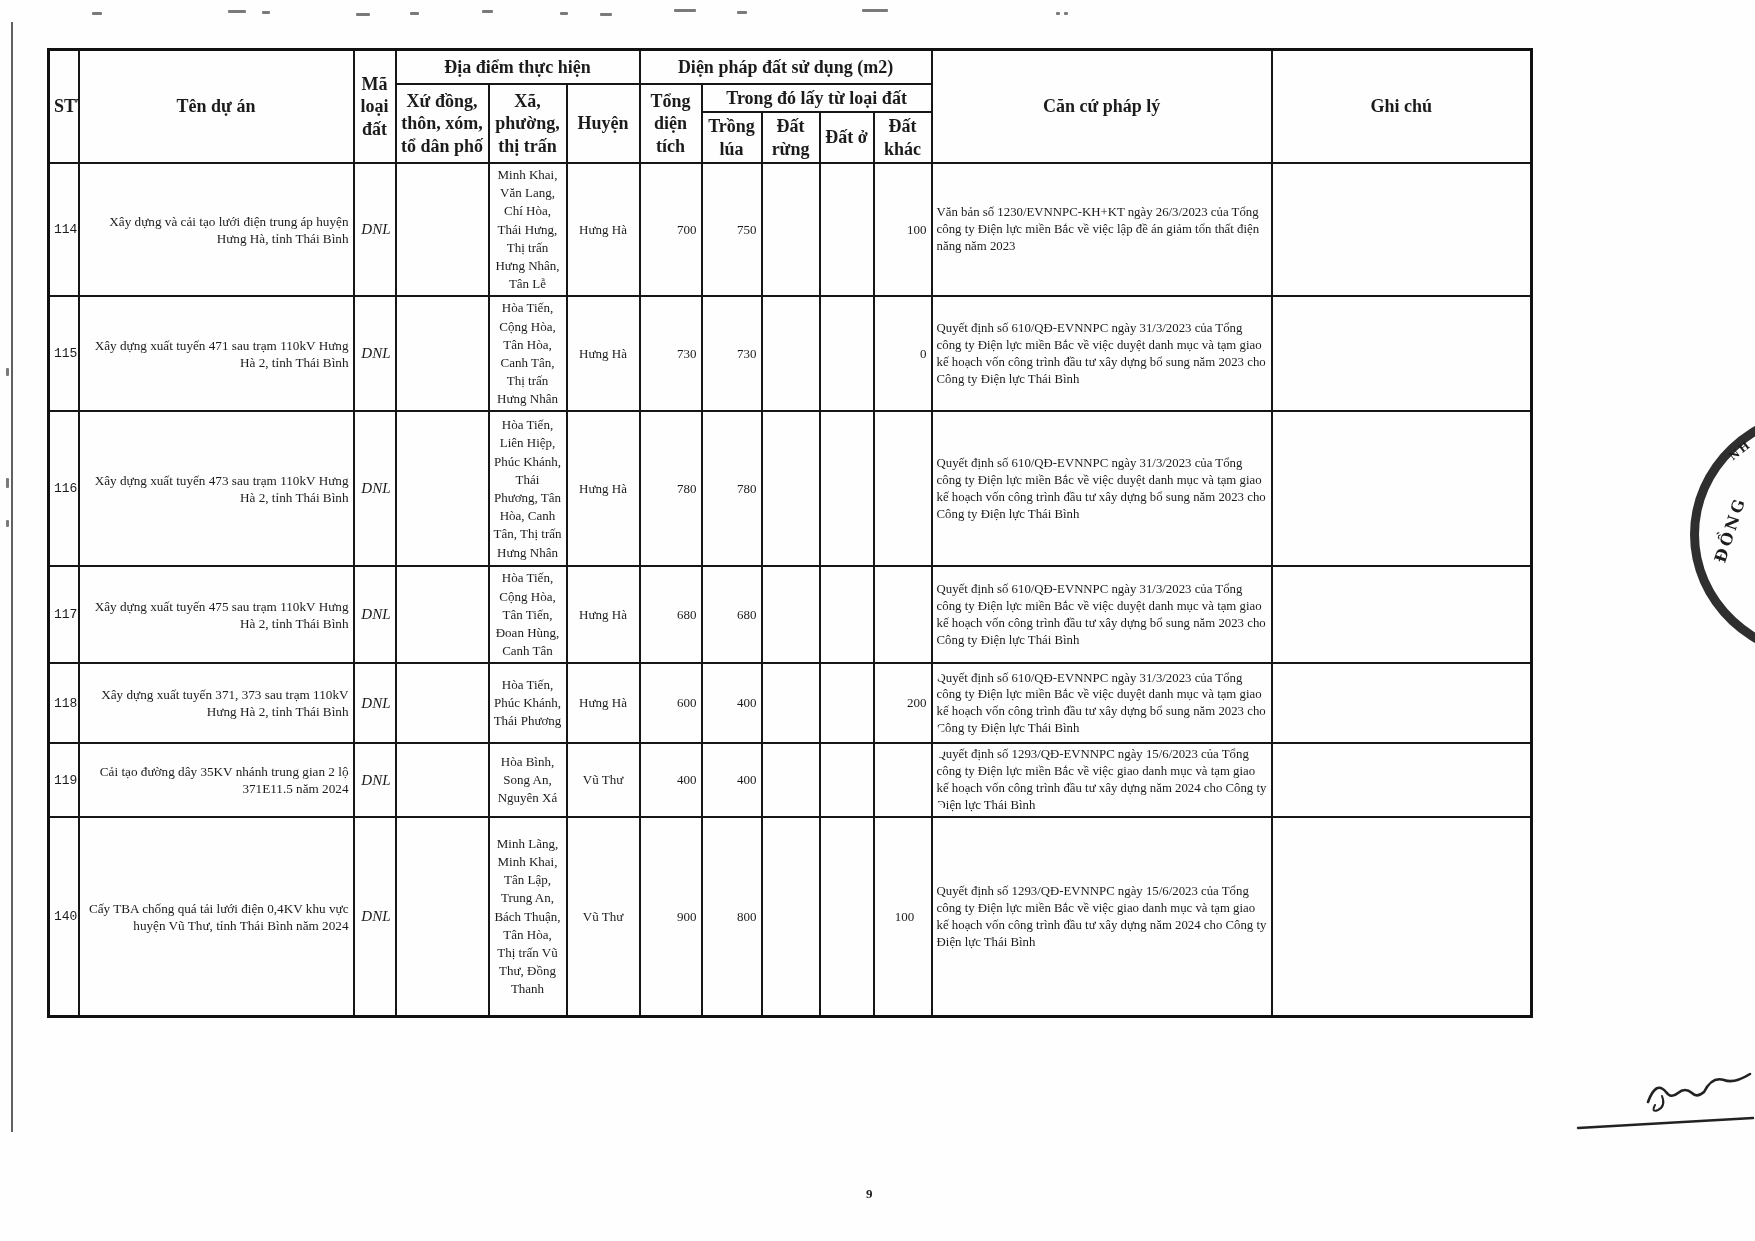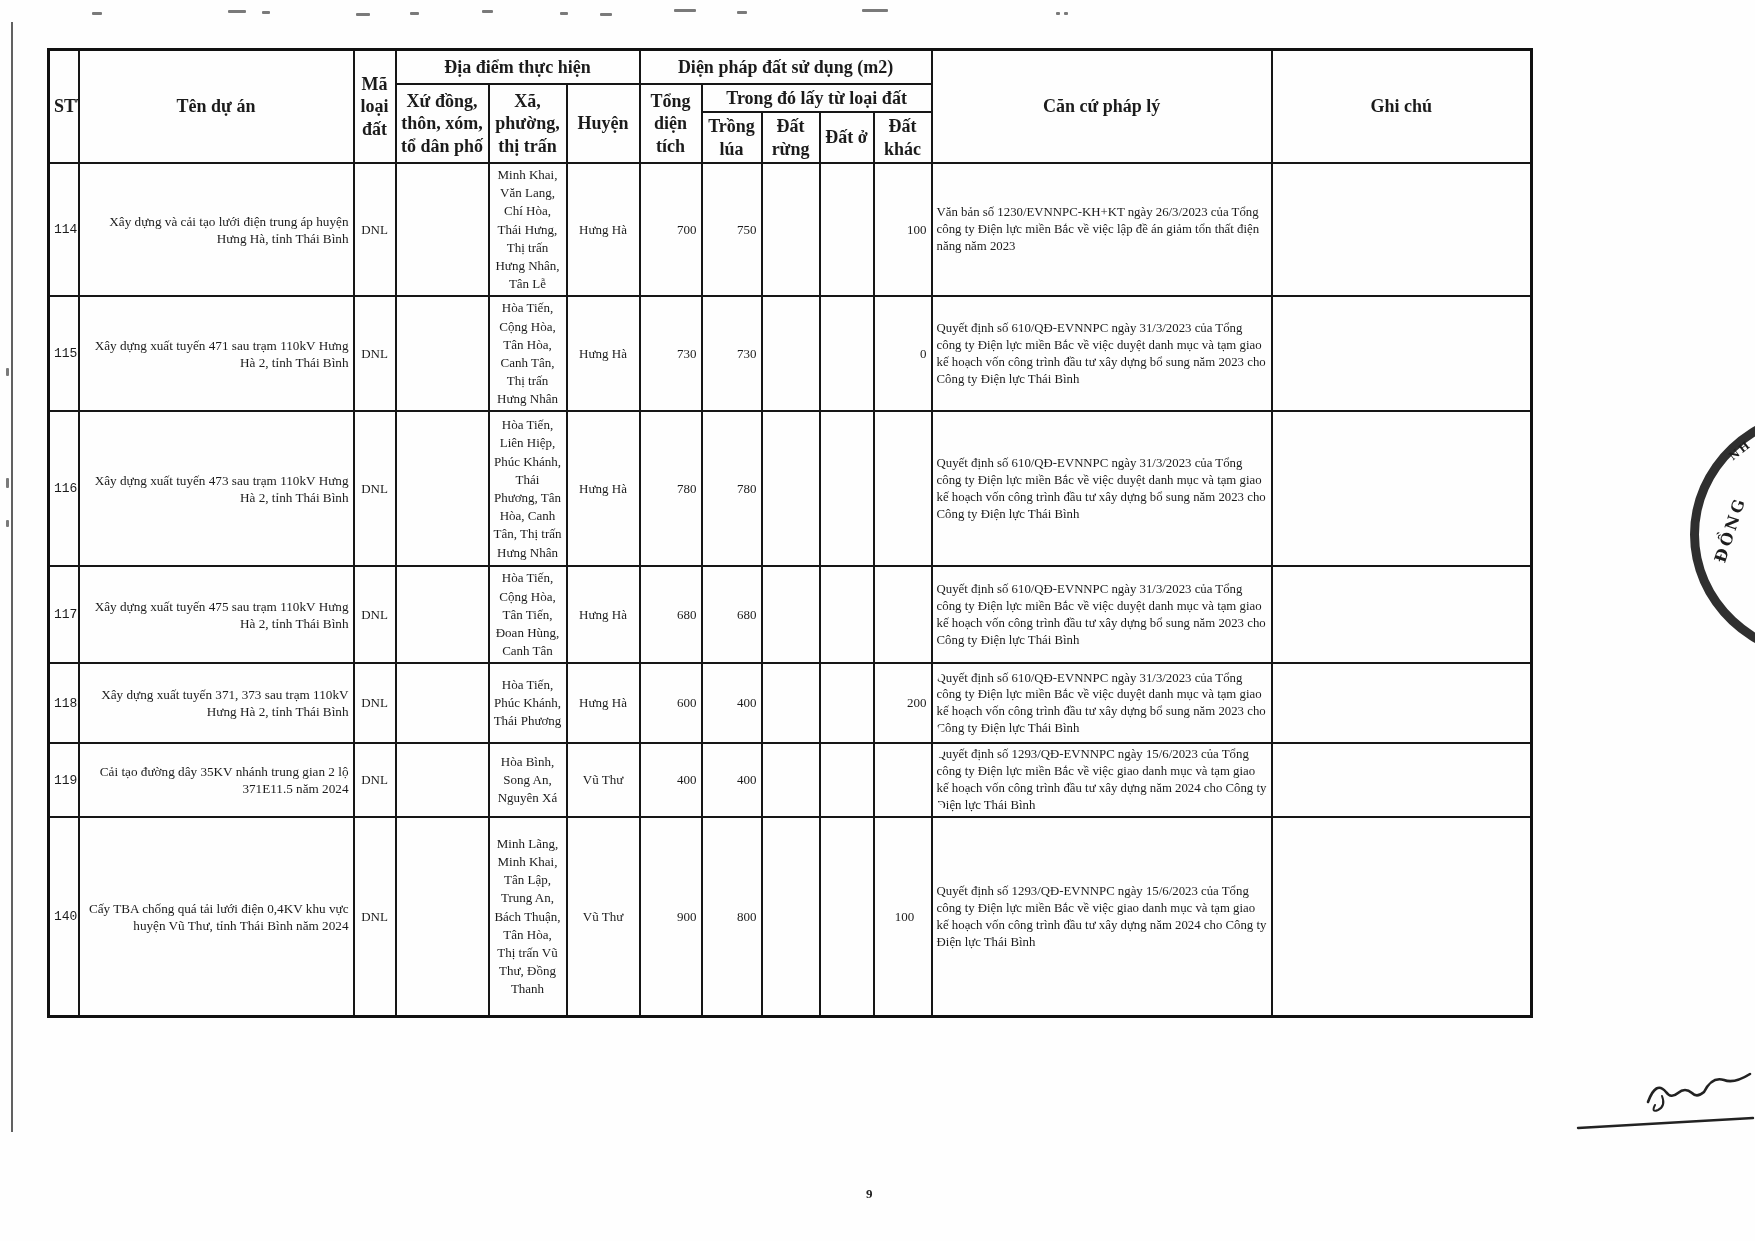--- a/index.html
+++ b/index.html
@@ -35,21 +35,21 @@
     text-align:center;
     line-height:1.25;
     padding:2px 3px;
     margin-left:28px;
   }
   thead tr.h1{height:34px;}
   thead tr.h2{height:24px;}
   thead tr.h3{height:30px;}
   td.stt{text-align:center;font-size:13px;font-family:Liberation Mono, monospace;}
   td.name{text-align:right;font-size:13.2px;line-height:1.3;padding:2px 6px;}
-  td.code{text-align:center;font-size:13px;}
+  td.code{text-align:right;font-size:15px;font-style:italic;}
   td.loc{text-align:center;font-size:13px;line-height:1.4;}
   td.num{text-align:right;font-size:13px;padding-right:4px;}
   td.num.center{text-align:center;padding-right:0;}
   td.legal{text-align:left;font-size:12.8px;line-height:1.32;padding:3px 7px;border-radius:30px;}
   tr.r114{height:132px;}
   tr.r115{height:100px;}
   tr.r116{height:155px;}
   tr.r117{height:96px;}
   tr.r118{height:80px;}
   tr.r119{height:60px;}

